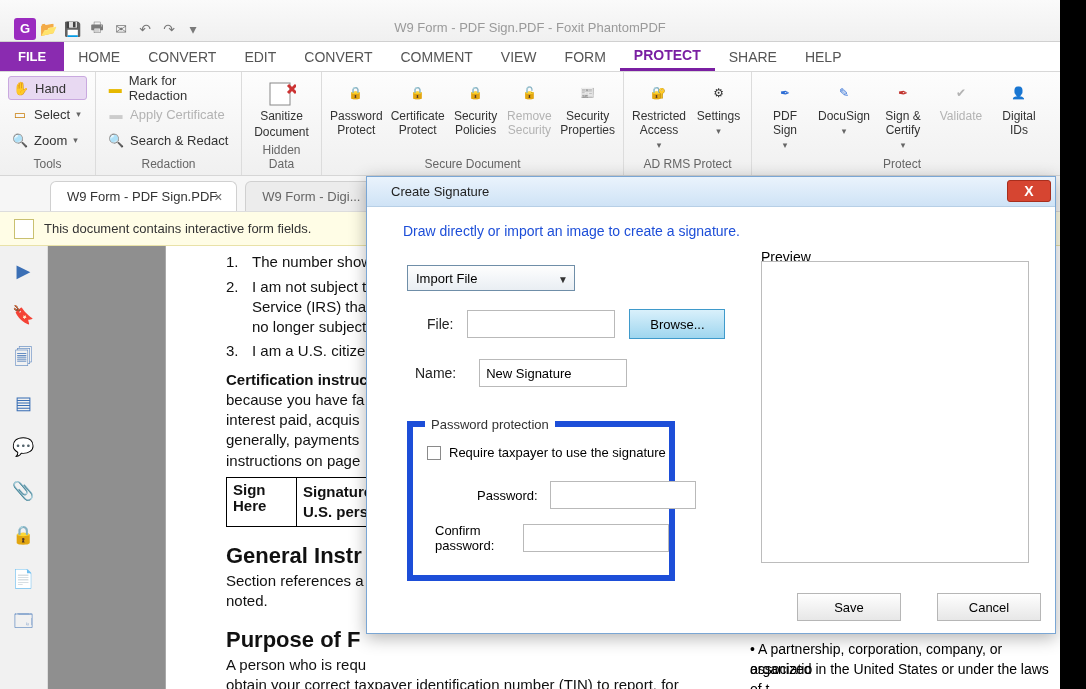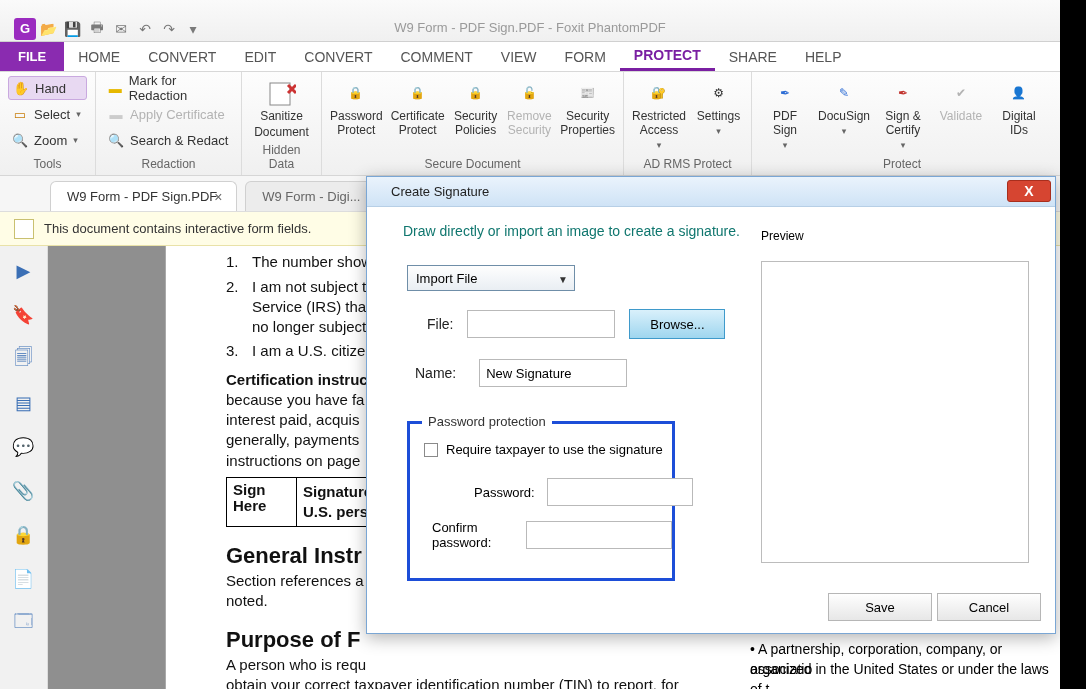--- a/index.html
+++ b/index.html
@@ -58,42 +58,42 @@
   .signtable { display:flex; border:1px solid #000; margin:6px 0 10px 0; width:640px; }
   .signtable .c1 { width:70px; border-right:1px solid #000; padding:4px 6px; font-weight:bold; line-height:1.1; }
   .signtable .c2 { flex:1; padding:4px 6px; font-weight:bold; }
   .rightcol { position:absolute; left:584px; top:276px; width:300px; font-size:14px; line-height:1.4; }
 
   
   .dialog { position:absolute; left:366px; top:176px; width:690px; height:458px; background:#fff; border:1px solid #7aa6d4; box-shadow:0 4px 16px rgba(0,0,0,0.3); }
   .dlg-titlebar { height:30px; background:linear-gradient(#eaf3fc,#cfe3f6); border-bottom:1px solid #b7cfe6; display:flex; align-items:center; padding-left:24px; font-size:13px; color:#222; position:relative; }
   .dlg-close { position:absolute; right:4px; top:3px; width:44px; height:22px; background:#d64531; border:1px solid #a82e1d; border-radius:3px; color:#fff; display:flex; align-items:center; justify-content:center; font-weight:bold; font-size:14px; }
   .dlg-body { position:absolute; left:10px; top:40px; right:10px; bottom:48px; }
-  .dlg-instr { font-size:14px; color:#0f766e; margin:6px 0 0 26px; }
+  .dlg-instr { font-size:14px; color:#1d4ed8; margin:6px 0 0 26px; }
   .cursor-arrow { position:absolute; left:430px; top:50px; font-size:16px; color:#000; transform:rotate(-20deg); }
   .combo { position:absolute; left:30px; top:48px; width:168px; height:26px; border:1px solid #6f8ea8; background:linear-gradient(#fefefe,#e9eef3); font-size:13px; display:flex; align-items:center; padding-left:8px; }
   .combo .tri { position:absolute; right:6px; top:8px; font-size:10px; color:#333; }
   .formrow { position:absolute; display:flex; align-items:center; gap:14px; font-size:14px; color:#222; }
   .row-file  { left:50px; top:92px; }
   .row-name  { left:38px; top:142px;gap:23px; }
   .txtbox { border:1px solid #b9b9b9; height:28px; padding:2px 6px; font-size:13px; background:#fff; }
   .txtbox.file { width:148px; }
   .txtbox.name { width:148px; }
   .browse { width:96px; height:30px; background:linear-gradient(#d9f0fb,#9fd6ef); border:1px solid #3f9acb; font-size:13px; }
-  .fieldset { position:absolute; left:30px; top:204px; width:268px; height:160px; border:3px solid #1d4ed8; }
+  .fieldset { position:absolute; left:30px; top:204px; width:268px; height:160px; border:6px solid #1d4ed8; }
   .legend { position:absolute; left:12px; top:-10px; background:#fff; padding:0 6px; font-size:13px; color:#333; }
   .chk { position:absolute; left:14px; top:18px; display:flex; align-items:center; gap:8px; font-size:13px; }
   .chk .box { width:14px; height:14px; border:1px solid #8a8a8a; background:#fff; }
   .pwrow { position:absolute; display:flex; align-items:center; gap:12px; font-size:13px; }
   .pwrow.one { left:64px; top:54px; }
   .pwrow.two { left:22px; top:96px; }
   .pwbox { width:146px; height:28px; border:1px solid #b9b9b9; background:#fff; }
-  .preview-lbl { position:absolute; left:384px; top:12px; font-size:12px; }
+  .preview-lbl { position:absolute; left:384px; top:32px; font-size:14px; }
   .preview-box { position:absolute; left:384px; top:44px; width:268px; height:302px; border:1px solid #bcbcbc; background:#fff; }
-  .dlg-buttons { position:absolute; right:14px; bottom:12px; display:flex; gap:5px; }
+  .dlg-buttons { position:absolute; right:14px; bottom:12px; display:flex; gap:36px; }
   .dlgbtn { width:104px; height:28px; border:1px solid #b6b6b6; background:linear-gradient(#fefefe,#e7e7e7); font-size:13px; }
 </style>
 </head>
 <body>
 
 <div class="app">
 
   <div class="titlebar">
     <div class="appicon">G</div>
     <div class="qat">

